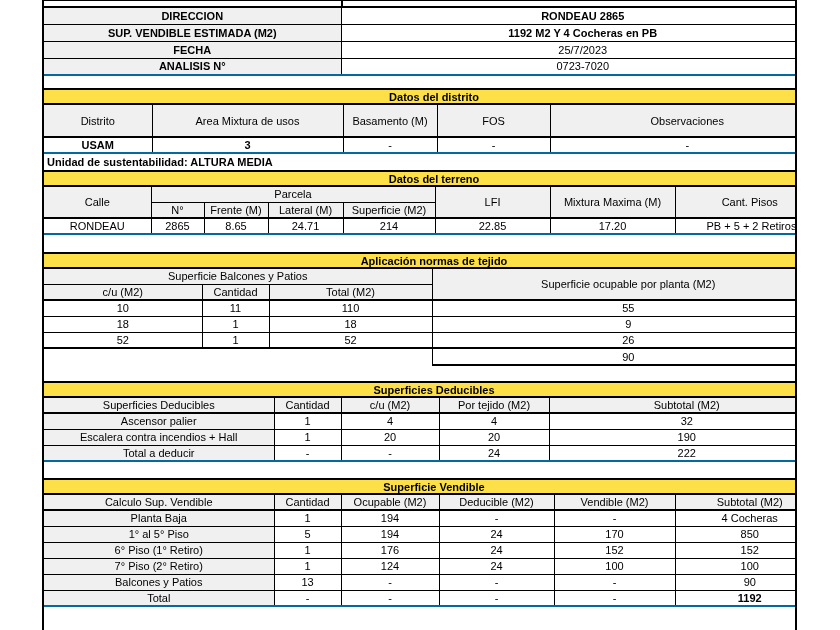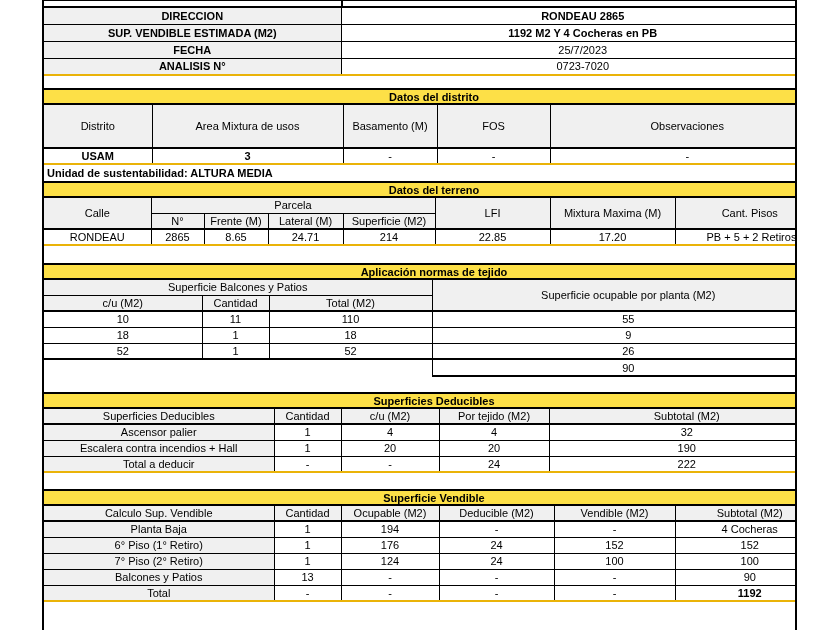--- a/index.html
+++ b/index.html
@@ -9,35 +9,35 @@
     position:relative;
   }
   .doc{
     position:absolute;left:42px;top:0;width:755px;height:630px;
     box-sizing:border-box;border-left:2px solid #000;border-right:2px solid #000;
     background:#fff;
   }
   .sliver{height:5px;border-top:1px solid #000;position:relative;}
   .sliver .divider{position:absolute;left:0;top:0;height:100%;width:297px;border-right:2px solid #000;}
   table{width:100%;border-collapse:collapse;table-layout:fixed;
-        border-top:2px solid #000;border-bottom:2px solid #eab308;}
+        border-top:2px solid #000;border-bottom:2px solid #0369a1;}
   td{border:1px solid #000;text-align:center;vertical-align:middle;
      padding:0 2px;overflow:hidden;white-space:nowrap;}
   .le{border-left:none;}
   .re{border-right:none;padding-left:31px;}
   tr{height:16px;}
   tr.bar{height:15px;}
   tr.bar td{background:#fde047;font-weight:bold;border-bottom:2px solid #000;}
   tr.hdr td,.hd{background:#f0f0f0;}
   tr.hdrline td{border-bottom:2px solid #000;}
   .bb2{border-bottom:2px solid #000;}
   .lbl{background:#f0f0f0;}
   .b{font-weight:bold;}
   .t-top tr{height:17px;}
-  .hdr34{height:44px;}
+  .hdr34{height:33px;}
   .gap{background:#fff;}
   .g1{height:12px;} .g2{height:17px;} .g3{height:15px;} .g4{height:16px;}
   .unidad{height:16px;box-sizing:border-box;padding:2px 0 0 3px;
           font-weight:bold;text-align:left;background:#fff;}
   .t-tejido{border-bottom:none;}
   tr.ninety{height:17px;}
   td.noborder{border:none;background:#fff;}
 </style>
 </head>
 <body>
@@ -264,20 +264,28 @@
     </tr>
     <tr>
       <td class="hd le">Planta Baja</td>
       <td>1</td>
       <td>194</td>
       <td>-</td>
       <td>-</td>
       <td class="re">4 Cocheras</td>
     </tr>
     <tr>
+      <td class="hd le">1° al 5° Piso</td>
+      <td>5</td>
+      <td>194</td>
+      <td>24</td>
+      <td>170</td>
+      <td class="re">850</td>
+    </tr>
+    <tr>
       <td class="hd le">6° Piso (1° Retiro)</td>
       <td>1</td>
       <td>176</td>
       <td>24</td>
       <td>152</td>
       <td class="re">152</td>
     </tr>
     <tr>
       <td class="hd le">7° Piso (2° Retiro)</td>
       <td>1</td>

